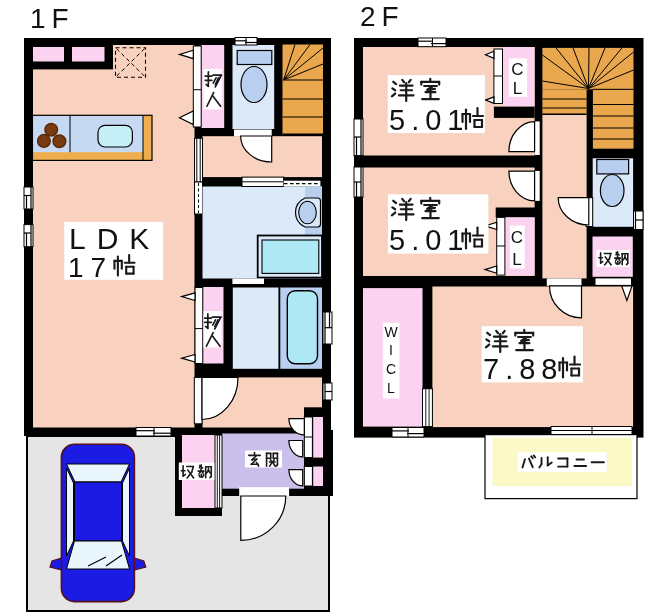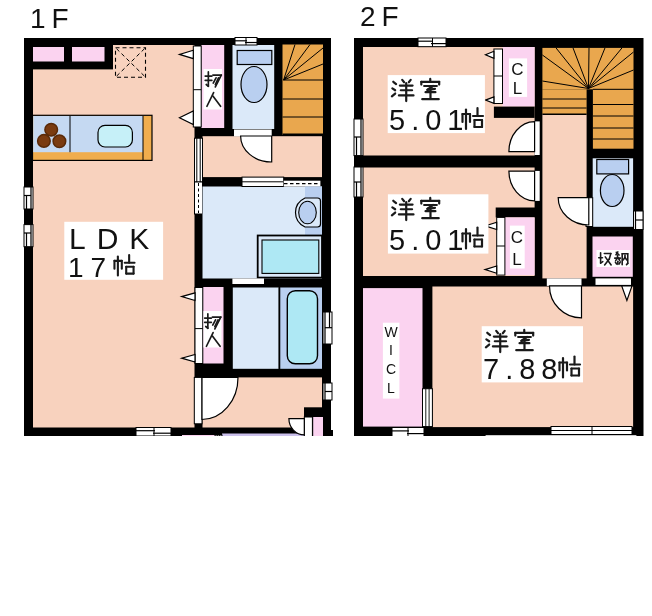--- a/index.html
+++ b/index.html
@@ -1,16 +1,16 @@
 <!DOCTYPE html>
 <html><head>
 <meta charset="utf-8">
 <style>
 html,body { margin:0; padding:0; background:#ffffff; }
-#plan { position:relative; width:652px; height:436px;text-align:center; }
+#plan { position:relative; width:652px; height:616px;text-align:center; }
 </style>
 </head>
 <body>
 <div id="plan">
 <svg width="652" height="616" viewBox="0 0 652 616">
 <rect x="0" y="0" width="652" height="616" fill="#ffffff"></rect>
 
 <text x="30.0" y="28.0" font-family="Liberation Sans, sans-serif" font-size="28" fill="#111" text-anchor="start" letter-spacing="6">1F</text>
 
 <rect x="27.0" y="436.0" width="302.0" height="175.0" fill="#e5e5e5" stroke="#000" stroke-width="2"></rect>

